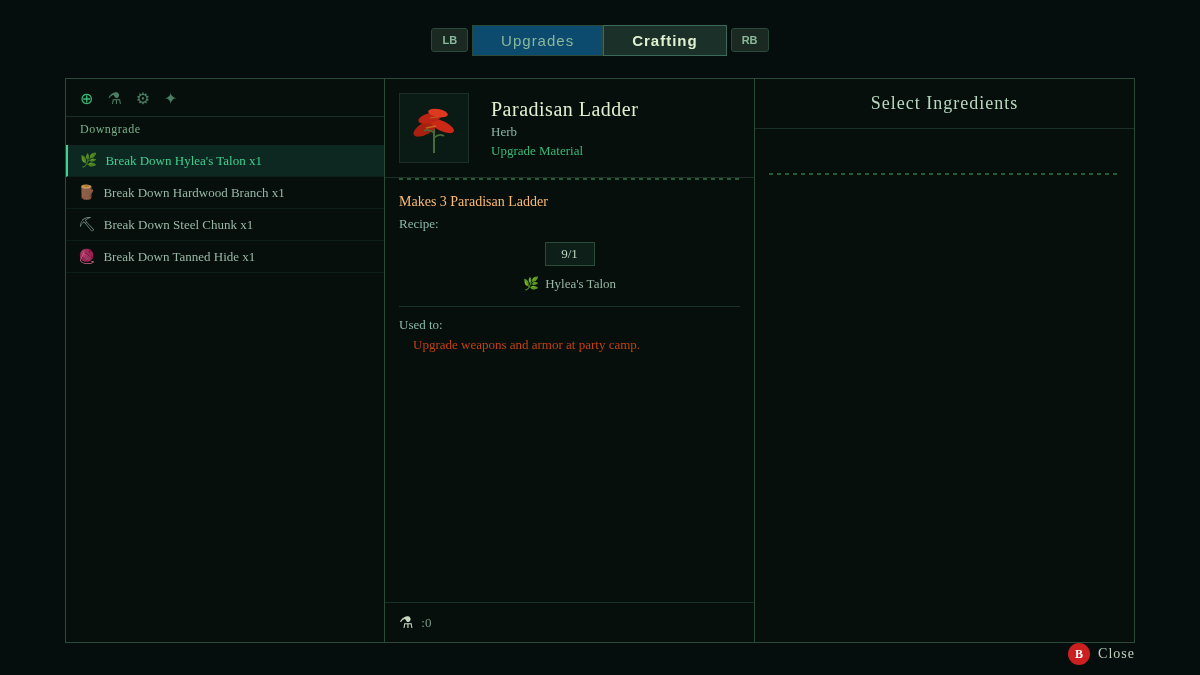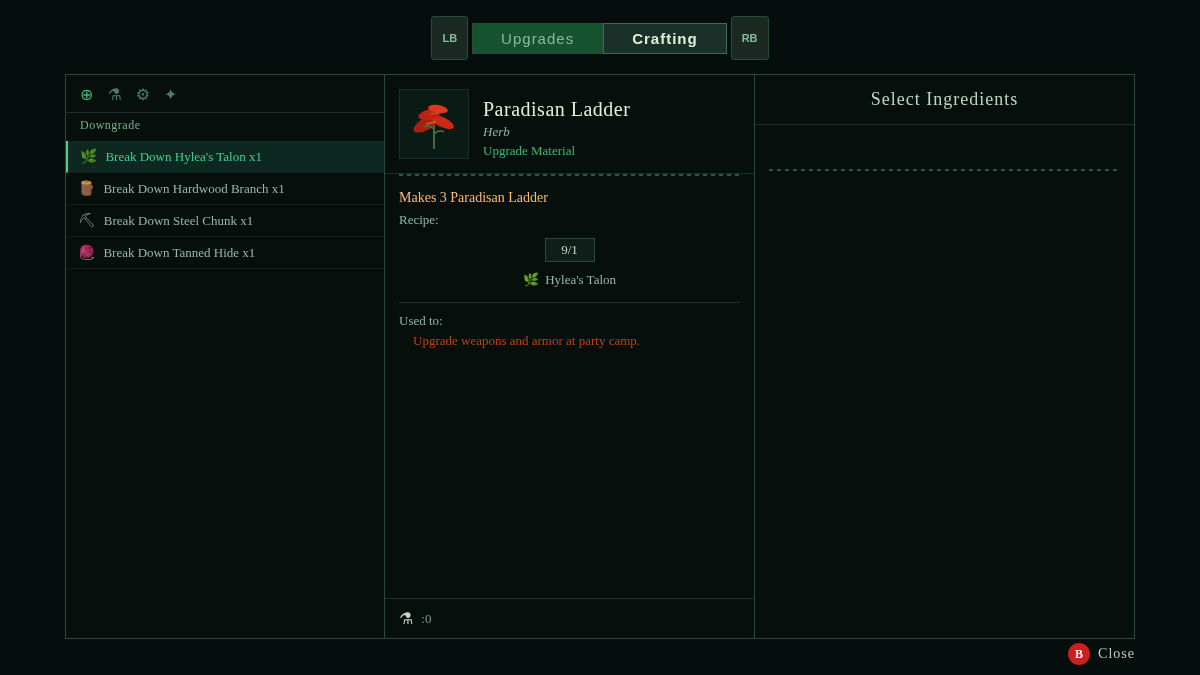--- a/index.html
+++ b/index.html
@@ -18,45 +18,45 @@
     .top-nav {
       display: flex;
       align-items: center;
       justify-content: center;
       gap: 0;
       padding: 12px 0 10px;
       position: relative;
     }
 
     .nav-btn {
-      background: #14532d;
+      background: #0c4a6e;
       border: 1px solid #2a4a3a;
       color: #8ab89a;
       padding: 6px 28px;
       font-size: 15px;
       cursor: pointer;
       letter-spacing: 1px;
     }
 
     .nav-btn.active {
       background: #1a3028;
       border: 1px solid #3a6a5a;
       color: #e0f0d0;
       font-weight: bold;
     }
 
     .nav-controller-btn {
       background: #1a2a22;
       border: 1px solid #2a4a3a;
       color: #8ab89a;
-      padding: 15px 10px;
+      padding: 5px 10px;
       font-size: 11px;
       font-weight: bold;
       border-radius: 3px;
-      margin: 4px 4px;
+      margin: 16px 4px;
     }
 
     
     .main-layout {
       display: flex;
       gap: 0;
       padding: 0 65px;
       height: calc(675px - 70px - 40px);
     }
 
@@ -128,24 +128,24 @@
       width: 370px;
       border: 1px solid #2a4a3a;
       border-left: none;
       background: #060f0c;
       display: flex;
       flex-direction: column;
     }
 
     .item-header {
       display: flex;
-      gap: 14px;
+      gap: 22px;
       padding: 14px;
       border-bottom: 1px solid #1a3028;
-      align-items: flex-end;
+      align-items: center;
     }
 
     .item-image {
       width: 70px;
       height: 70px;
       background: #0a1a14;
       border: 1px solid #1a3028;
       display: flex;
       align-items: center;
       justify-content: center;
@@ -163,21 +163,20 @@
       font-size: 20px;
       color: #e0f0d0;
       margin-bottom: 3px;
       letter-spacing: 0.5px;
     }
 
     .item-info-type {
       font-size: 13px;
       color: #8ab8a8;
       margin-bottom: 3px;
-      font-style: italic;
     }
 
     .item-info-category {
       font-size: 13px;
       color: #3ab878;
     }
 
     .dotted-line {
       height: 2px;
       background: repeating-linear-gradient(to right, #2a5a3a 0px, #2a5a3a 4px, transparent 4px, transparent 8px);

